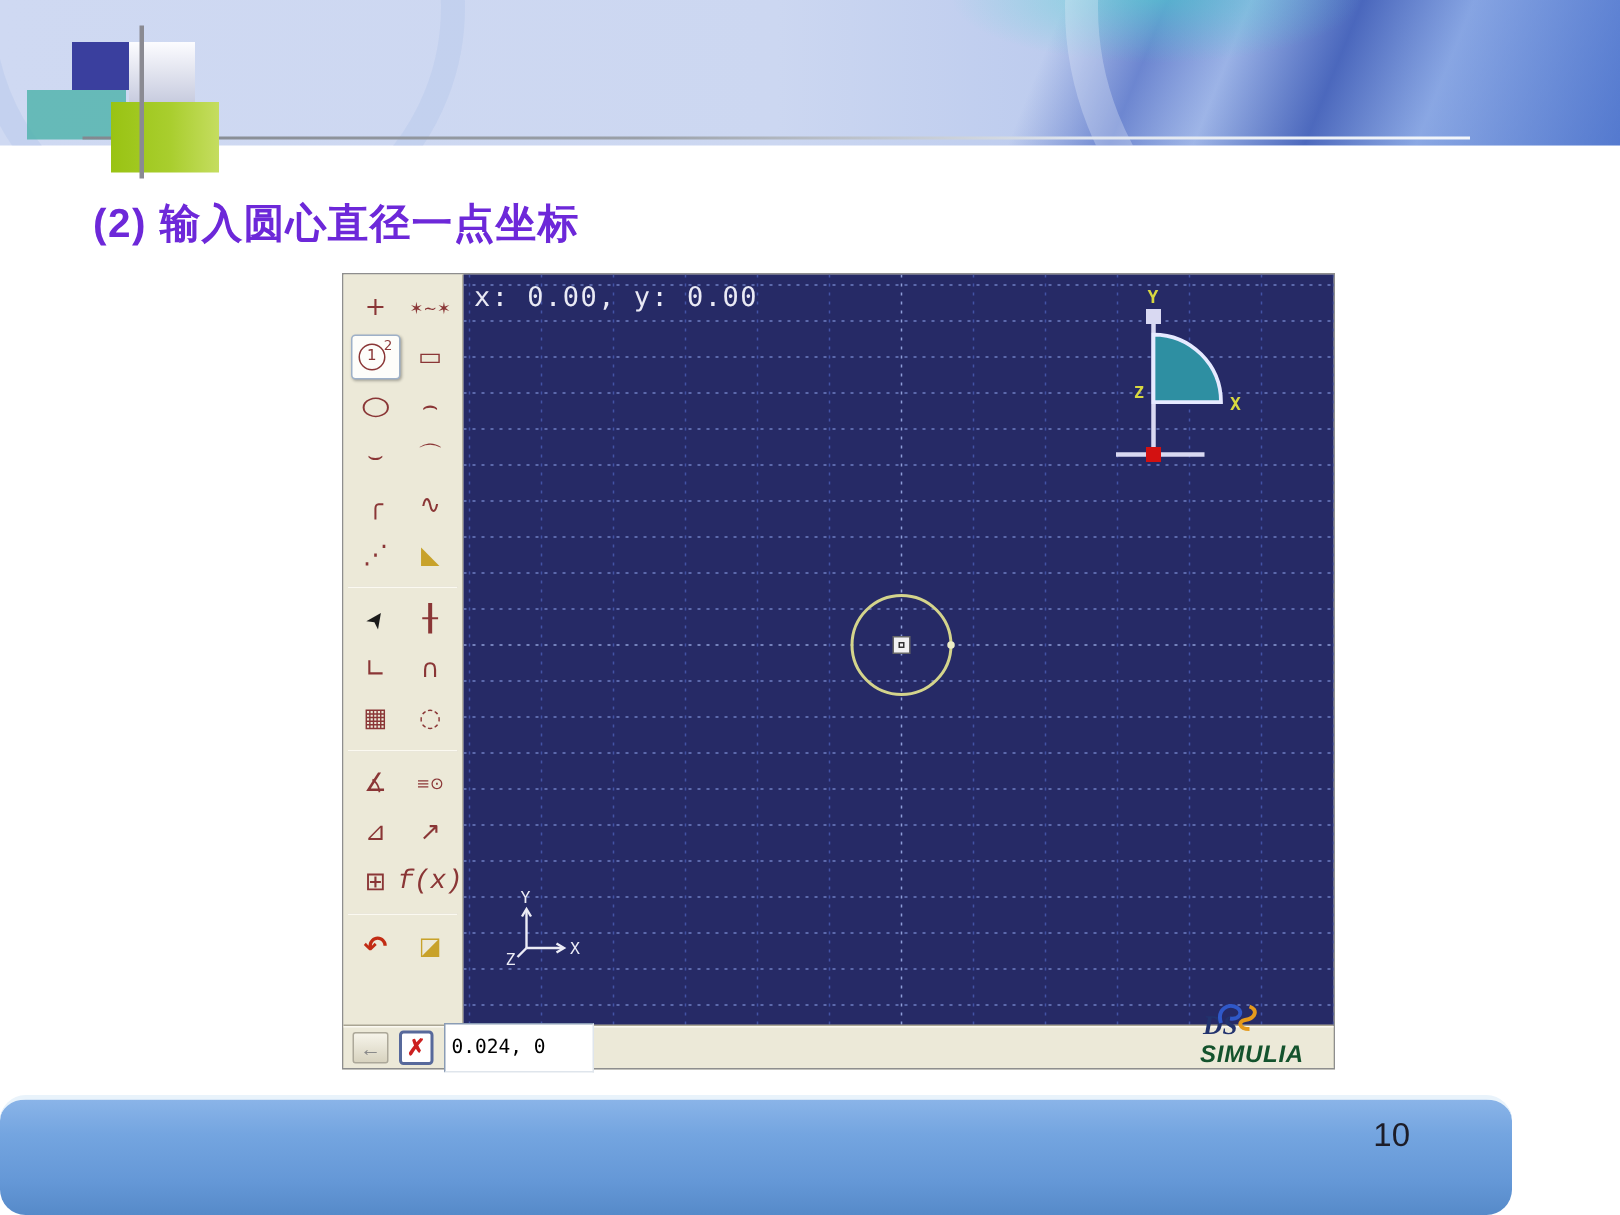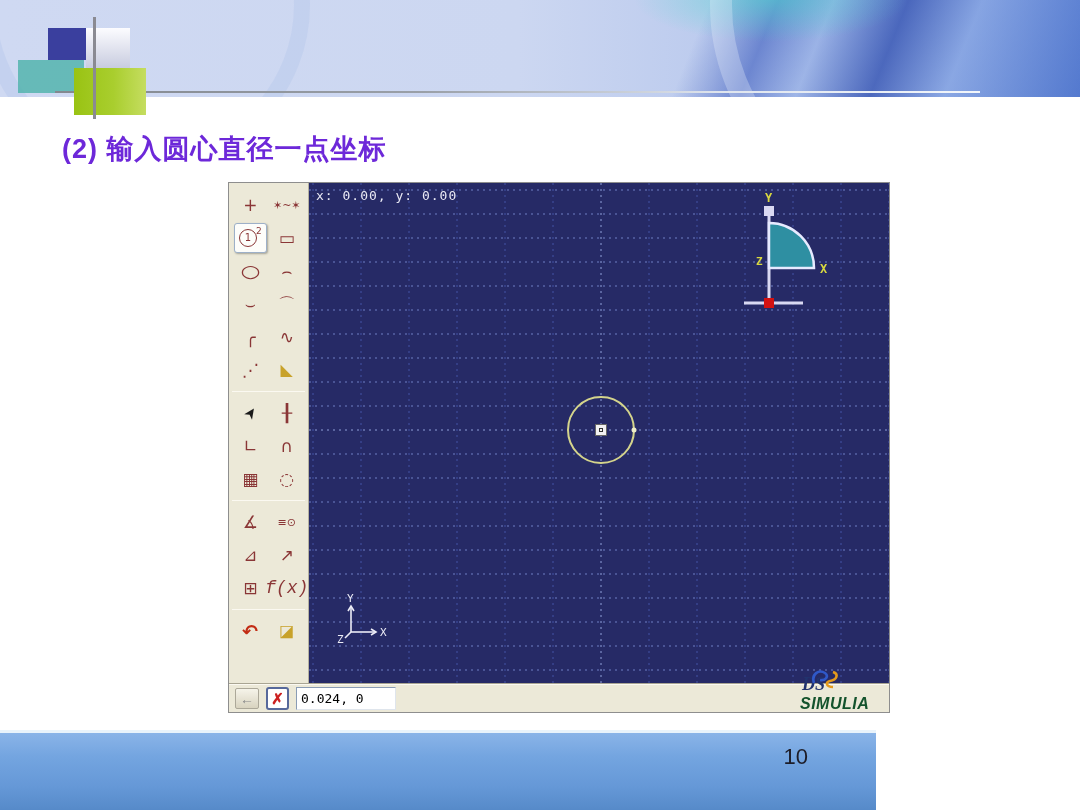--- a/index.html
+++ b/index.html
@@ -51,42 +51,42 @@
   .tool.wide { transform:scaleX(1.35); }
   .tool.fx   { font-style:italic; font-family:Liberation Mono, monospace; font-size:18px; }
   .circ { width:18px; height:18px; border:1.5px solid #8a3636; border-radius:50%;
     display:flex; align-items:center; justify-content:center; font-size:10px; }
   .tool sup { font-size:9px; margin-top:-14px; margin-left:-1px; }
   .tb-sep { height:1px; background:#c5c0ae; border-bottom:1px solid #fbf9f1; margin:2px 3px; }
 
   
   .canvas { flex:1; position:relative; background:#262a66; overflow:hidden; }
   .readout { position:absolute; top:5px; left:7px; color:#e9e9f4; font-family:"DejaVu Sans Mono",monospace;
-    font-size:13px; letter-spacing:1px; z-index:2; }
+    font-size:18px; letter-spacing:1px; z-index:2; }
   .canvas svg { position:absolute; inset:0; }
 
   
   .promptbar { height:28px; background:#ece9d8; border-top:1px solid #fbf9f1; box-shadow:0 -1px 0 #a9a593;
     display:flex; align-items:center; gap:7px; padding:0 6px; position:relative; }
   .back-btn { width:24px; height:21px; background:linear-gradient(#f6f4ea,#d8d3bf); border:1px solid #aca899;
     border-radius:2px; color:#8a8a8a; font-weight:bold; font-size:14px; line-height:1;
     display:flex; align-items:center; justify-content:center; cursor:pointer; }
   .cancel-btn { width:23px; height:23px; background:#ffffff; border:2px solid #57699b; border-radius:3px;
     color:#cc2020; font-weight:bold; font-size:15px; line-height:1;
     display:flex; align-items:center; justify-content:center; cursor:pointer; }
   .prompt-msg { font-family:"DejaVu Sans Mono",monospace; font-size:13px; color:#141414; white-space:nowrap; }
-  .coord-input { width:100px; height:23px; border:1px solid #8a9cb5; border-right-color:#dfe5ec; border-bottom-color:#dfe5ec;
+  .coord-input { width:100px; height:33px; border:1px solid #8a9cb5; border-right-color:#dfe5ec; border-bottom-color:#dfe5ec;
     background:#fff; font-family:"DejaVu Sans Mono",monospace; font-size:13px; padding:0 4px; }
   .brand { position:absolute; right:1px; bottom:0; width:88px; line-height:1; }
   .brand-name { font-size:16px; font-weight:bold; font-style:italic; color:#14532d; letter-spacing:.5px; }
 
   
-  .footer { position:absolute; left:0; bottom:0; width:876px; height:80px;
+  .footer { position:absolute; left:0; bottom:0; width:1008px; height:80px;
     background:linear-gradient(180deg,#8ab4e8 0%,#74a5e0 30%,#6598d7 70%,#568ac9 100%);
-    border-top:3px solid #e9f3fb; }
+    border-top:3px solid #e9f3fb;border-radius:17px; }
   .page-num { position:absolute; top:11px; right:68px; font-size:22px; color:#1d1d28; }
 </style>
 </head>
 <body>
 
 <div class="slide">
 
   <div class="header">
     <div class="arc-tl"></div>
     <div class="sw-a"></div>

